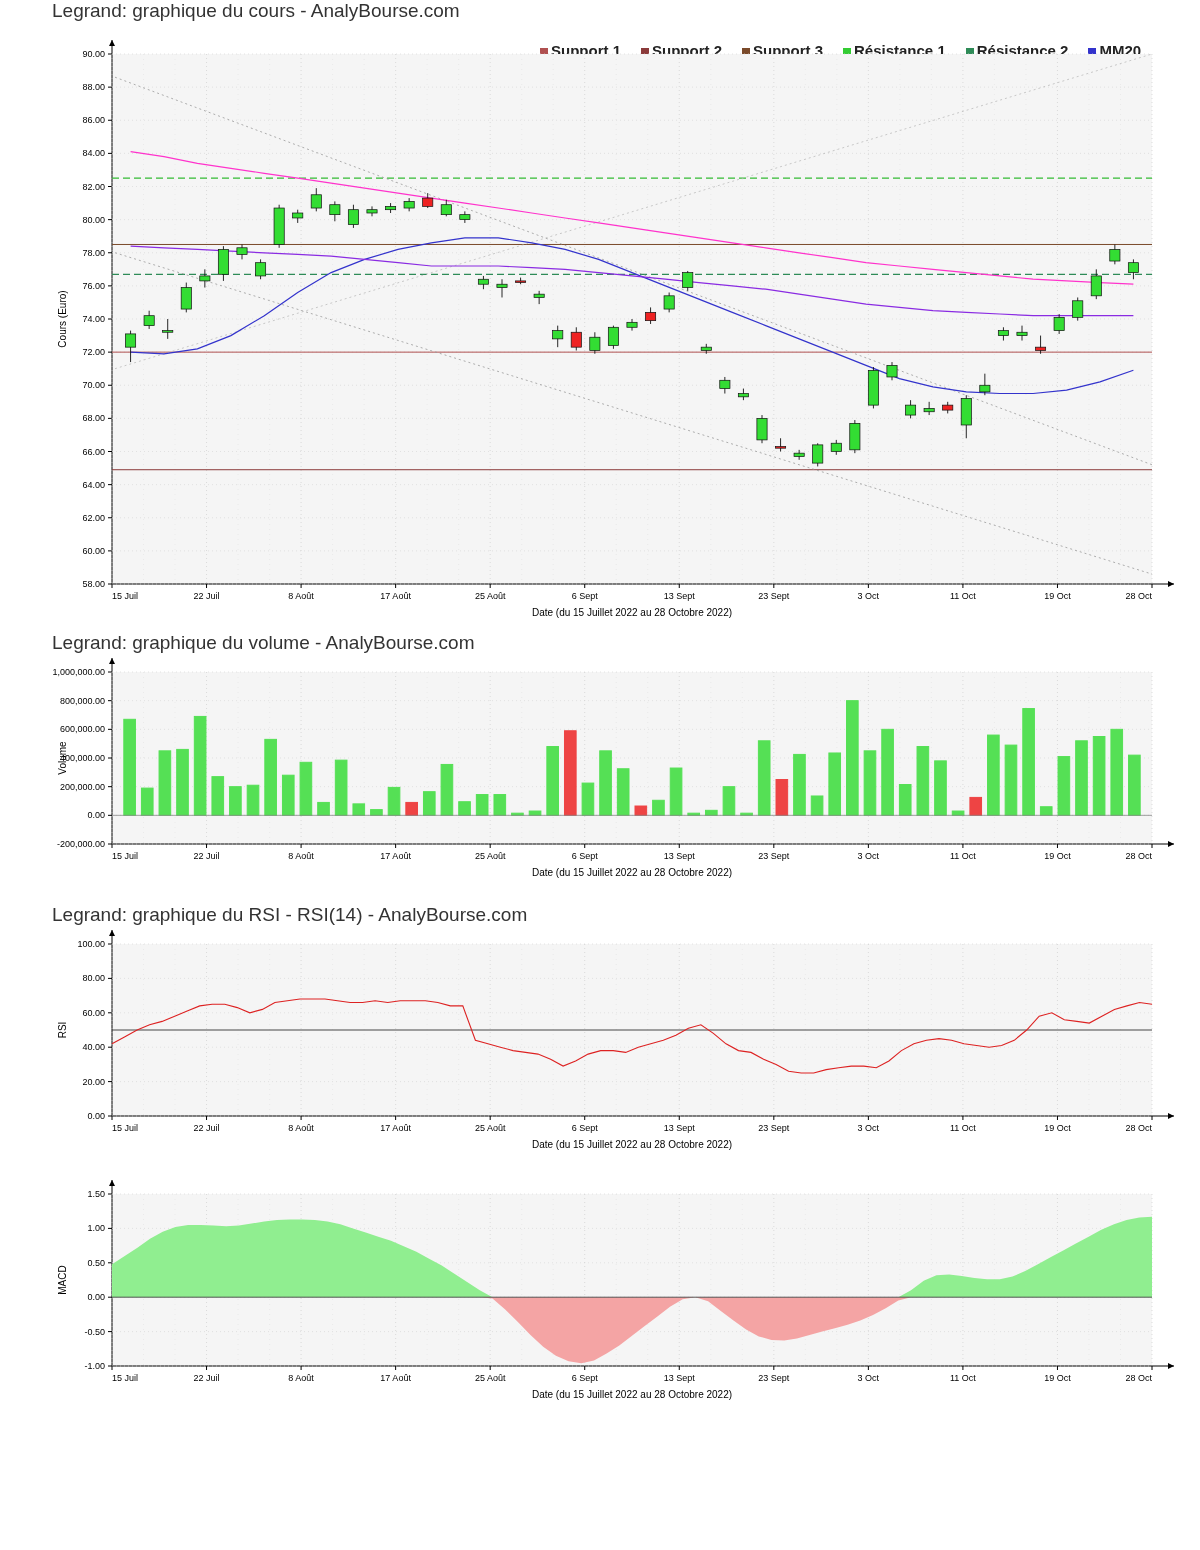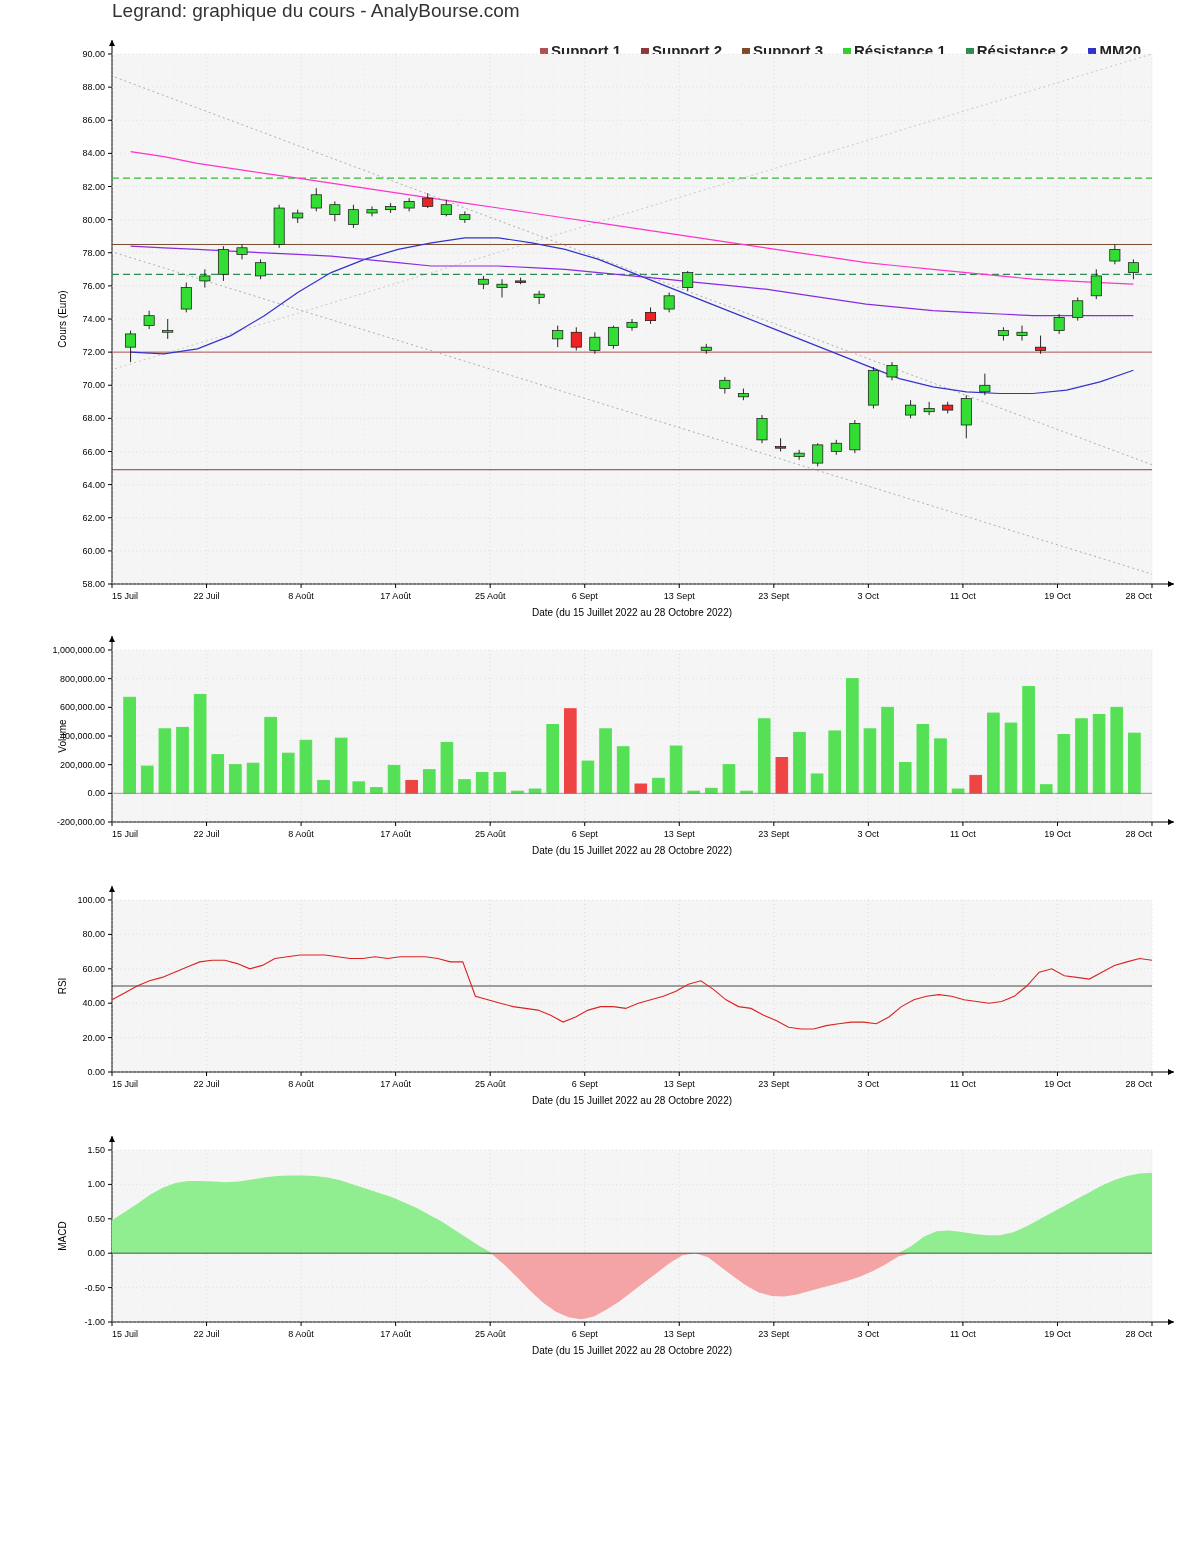--- a/index.html
+++ b/index.html
@@ -1,18 +1,18 @@
 <!DOCTYPE html>
 <html><head>
 <meta charset="utf-8">
 <style>
   html,body{margin:0;padding:0;background:#ffffff;}
   body{width:1200px;height:1550px;font-family:"Liberation Sans",sans-serif;color:#000;}
   .panel{position:relative;width:1200px;}
-  .title{font-size:19px;color:#333;padding-left:112px;}
+  .title{font-size:19px;color:#333;padding-left:52px;}
   .plot-wrap{position:relative;}
   svg{display:block;}
   .legend{position:absolute;font-size:15px;color:#222;font-weight:bold;}
   .legend span{margin-right:10px;white-space:nowrap;}
   .sw{display:inline-block;width:8px;height:8px;margin-right:3px;vertical-align:middle;}
   text{font-family:"Liberation Sans",sans-serif;}
 </style>
 </head>
 <body>
 
@@ -258,20 +258,21 @@
           <line x1="1133.4285714285716" y1="237.3750000000001" x2="1133.4285714285716" y2="257.2499999999999" stroke="#111" stroke-width="0.9"></line>
           <rect x="1128.3214285714287" y="240.6874999999999" width="10.214285714285715" height="9.93750000000017" fill="#33dd33" stroke="#111" stroke-width="0.7"></rect>
         </g>
         <text x="632" y="594" font-size="10" fill="#000" text-anchor="middle">Date (du 15 Juillet 2022 au 28 Octobre 2022)</text>
         <text x="0" y="0" font-size="10" fill="#000" text-anchor="middle" transform="translate(66,297) rotate(-90)">Cours (Euro)</text>
       </svg>
   </div>
 </div>
 
 <div class="panel">
+  <div class="title">Legrand: graphique du volume - AnalyBourse.com</div>
   <div class="plot-wrap">
     <svg id="svg-volume" width="1200" height="250">
         <rect x="112" y="18" width="1040" height="172" fill="#f5f5f5" stroke="none"></rect>
         <path d="M112 190 L1174 190" stroke="#000" stroke-width="1" fill="none"></path>
         <path d="M1174 190 l-6 -3 l0 6 z" fill="#000"></path>
         <path d="M112 190 L112 4" stroke="#000" stroke-width="1" fill="none"></path>
         <path d="M112 4 l-3 6 l6 0 z" fill="#000"></path>
         <line x1="112" y1="190" x2="1152" y2="190" stroke="#d8d8d8" stroke-width="0.7" stroke-dasharray="1,3"></line>
         <line x1="108" y1="190" x2="112" y2="190" stroke="#000"></line>
         <text x="105" y="193" font-size="9" fill="#000" text-anchor="end">-200,000.00</text>
@@ -412,20 +413,21 @@
           <rect x="1128.5559322033898" y="101.13333333333333" width="11.633898305084745" height="60.20000000000002" fill="#55e055" stroke="#55e055"></rect>
         </g>
         <line x1="112" y1="161.33333333333334" x2="1152" y2="161.33333333333334" stroke="#888" stroke-width="0.8"></line>
         <text x="632" y="222" font-size="10" fill="#000" text-anchor="middle">Date (du 15 Juillet 2022 au 28 Octobre 2022)</text>
         <text x="0" y="0" font-size="10" fill="#000" text-anchor="middle" transform="translate(66,104) rotate(-90)">Volume</text>
       </svg>
   </div>
 </div>
 
 <div class="panel">
+  <div class="title">Legrand: graphique du RSI - RSI(14) - AnalyBourse.com</div>
   <div class="plot-wrap">
     <svg id="svg-rsi" width="1200" height="250">
         <rect x="112" y="18" width="1040" height="172" fill="#f5f5f5" stroke="none"></rect>
         <path d="M112 190 L1174 190" stroke="#000" stroke-width="1" fill="none"></path>
         <path d="M1174 190 l-6 -3 l0 6 z" fill="#000"></path>
         <path d="M112 190 L112 4" stroke="#000" stroke-width="1" fill="none"></path>
         <path d="M112 4 l-3 6 l6 0 z" fill="#000"></path>
         <line x1="112" y1="190" x2="1152" y2="190" stroke="#d8d8d8" stroke-width="0.7" stroke-dasharray="1,3"></line>
         <line x1="108" y1="190" x2="112" y2="190" stroke="#000" stroke-width="1"></line>
         <text x="105" y="193" font-size="9" fill="#000" text-anchor="end">0.00</text>

